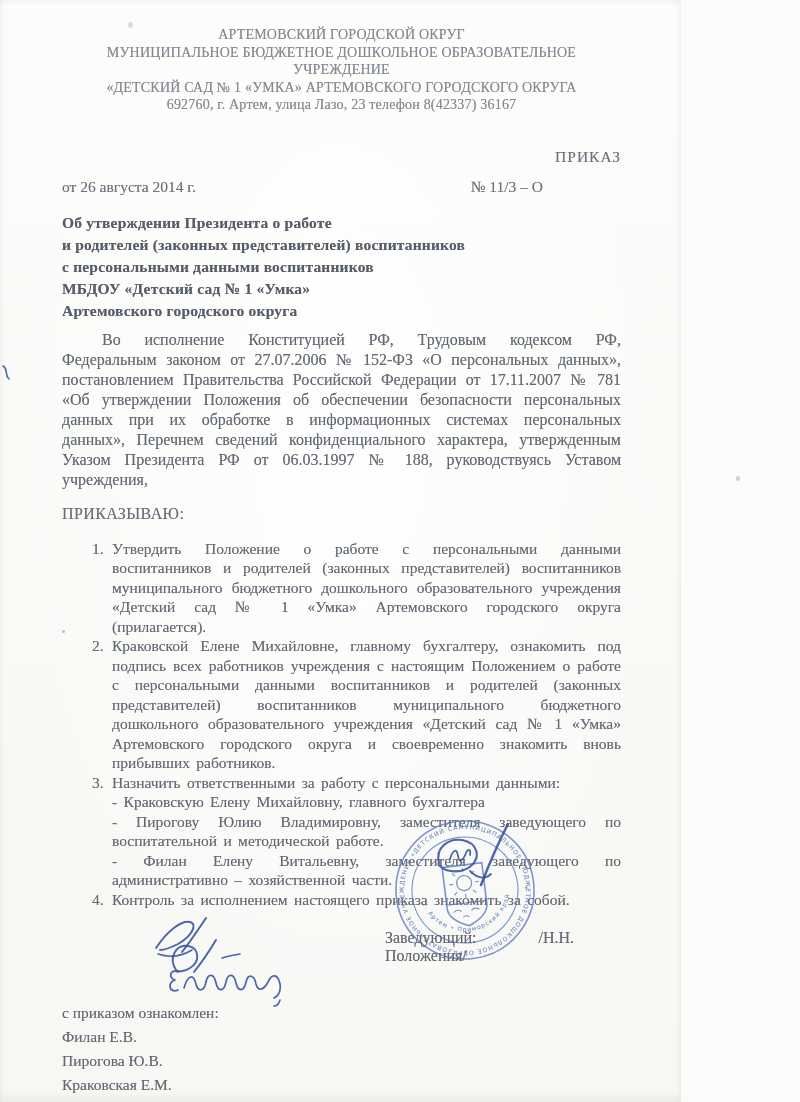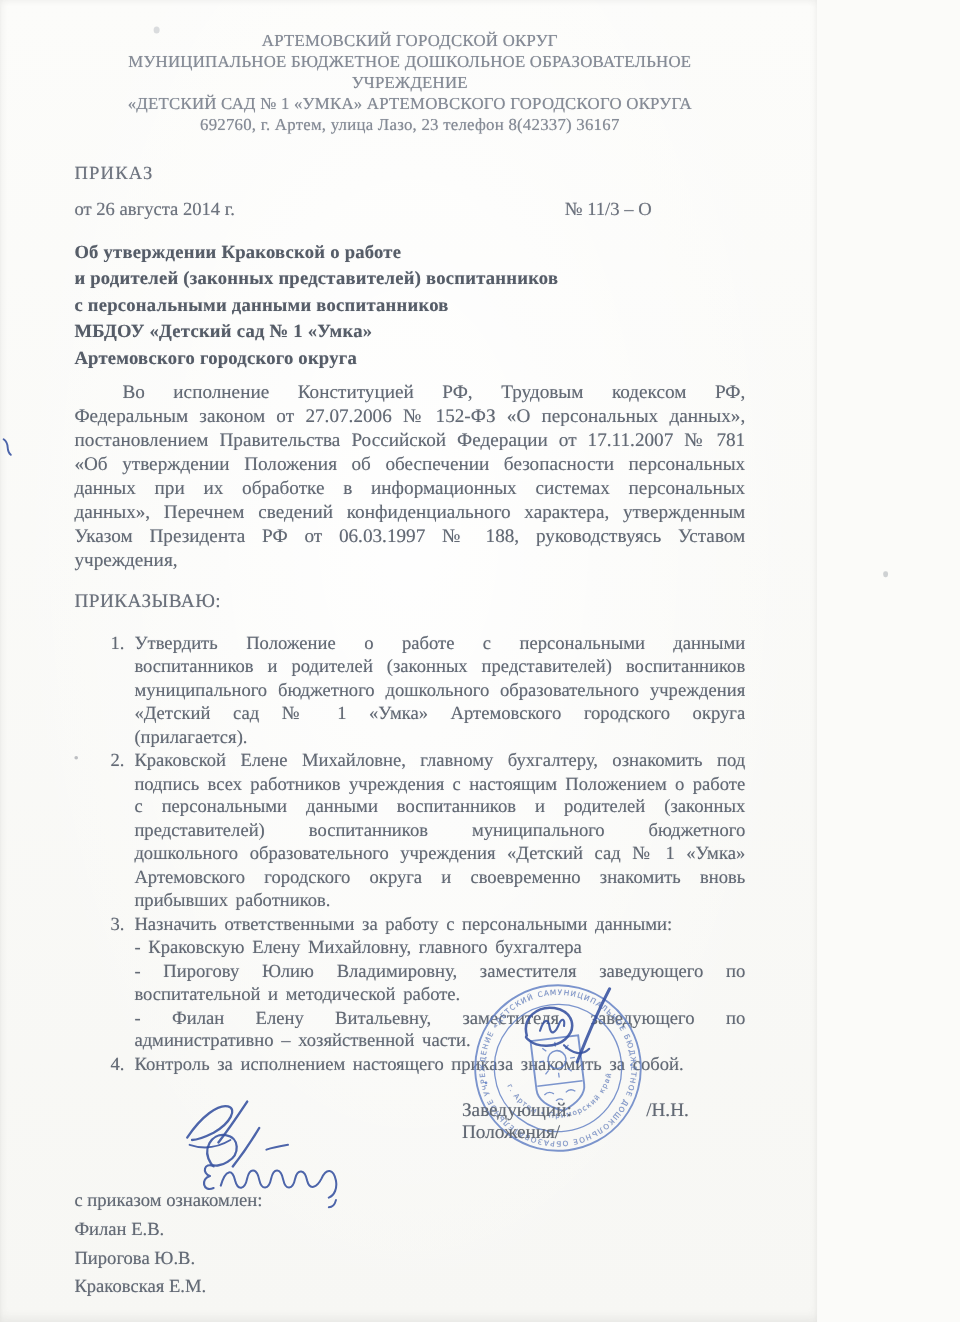--- a/index.html
+++ b/index.html
@@ -14,21 +14,21 @@
     padding:26px 60px 0 62px;
     color:#646b76;
     background:
       radial-gradient(ellipse at 50% 40%, rgba(255,255,255,.9), rgba(255,255,255,0) 70%),
       linear-gradient(#fcfcfa,#f7f7f4);
     box-shadow:inset 0 -4px 8px rgba(60,60,60,.07), inset 0 2px 4px rgba(60,60,60,.04);
     text-shadow:0 0 .6px rgba(100,108,120,.55);
   }
   .letterhead{ text-align:center; font-size:14px; line-height:17.5px;
     color:#858b96; letter-spacing:.2px;}
-  .order-title{ text-align:left; margin-top:22px; font-size:15.5px;
+  .order-title{ text-align:right; margin-top:34px; font-size:15.5px;
     letter-spacing:1px; color:#6e747f; font-weight:normal;}
   .date-row{ display:flex; justify-content:space-between; margin-top:12px;
     font-size:15.5px; color:#6d737e; padding-right:78px;}
   .subject{ margin-top:16px; font-weight:bold; font-size:15.5px;
     line-height:22px; color:#565d68; letter-spacing:.2px;}
   .preamble{ margin-top:8px; font-size:16px; line-height:20px;
     text-align:justify; text-indent:40px; word-spacing:3px; color:#636a75;}
   .resolution{ margin-top:14px; font-size:16px; line-height:20px; color:#6a707b; letter-spacing:.4px;}
   ol.items{ margin:15px 0 0 0; padding:0 0 0 48px; font-size:15.5px;
     line-height:19.5px; color:#636a75;}
@@ -56,21 +56,21 @@
   </div>
 
   <div class="order-title">ПРИКАЗ</div>
 
   <div class="date-row">
     <span>от 26 августа 2014 г.</span>
     <span>№ 11/3 – О</span>
   </div>
 
   <div class="subject">
-    <div>Об утверждении Краковской о работе</div>
+    <div>Об утверждении Президента о работе</div>
     <div>и родителей (законных представителей) воспитанников</div>
     <div>с персональными данными воспитанников</div>
     <div>МБДОУ «Детский сад № 1 «Умка»</div>
     <div>Артемовского городского округа</div>
   </div>
 
   <div class="preamble">Во исполнение Конституцией РФ, Трудовым кодексом РФ, Федеральным законом от 27.07.2006 № 152-ФЗ «О персональных данных», постановлением Правительства Российской Федерации от 17.11.2007 № 781 «Об утверждении Положения об обеспечении безопасности персональных данных при их обработке в информационных системах персональных данных», Перечнем сведений конфиденциального характера, утвержденным Указом Президента РФ от 06.03.1997 № 188, руководствуясь Уставом учреждения,</div>
 
   <div class="resolution">ПРИКАЗЫВАЮ:</div>
 

